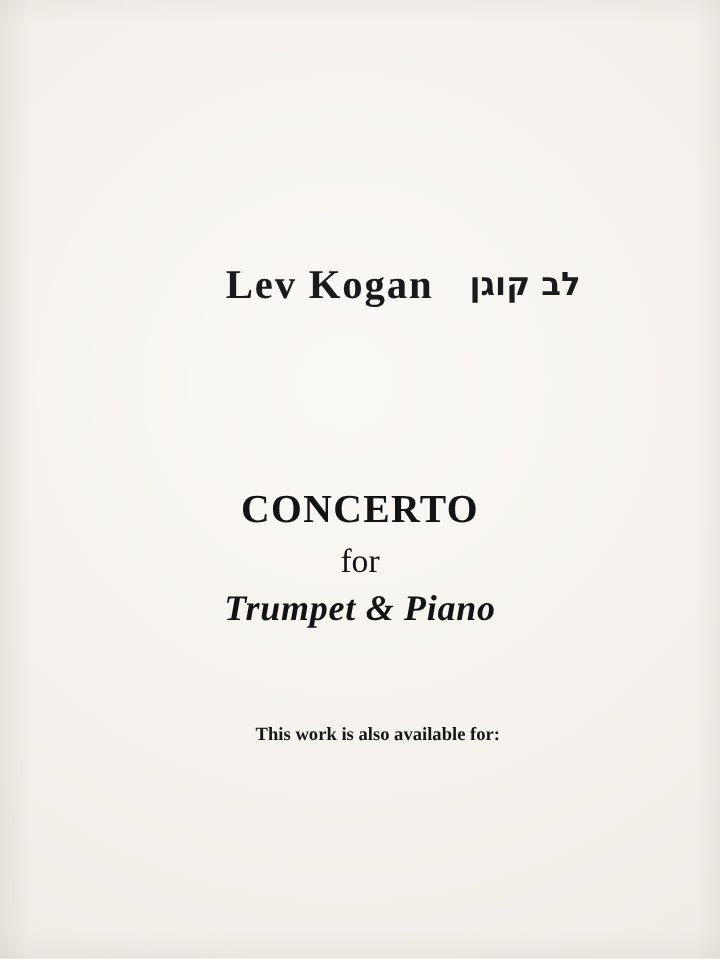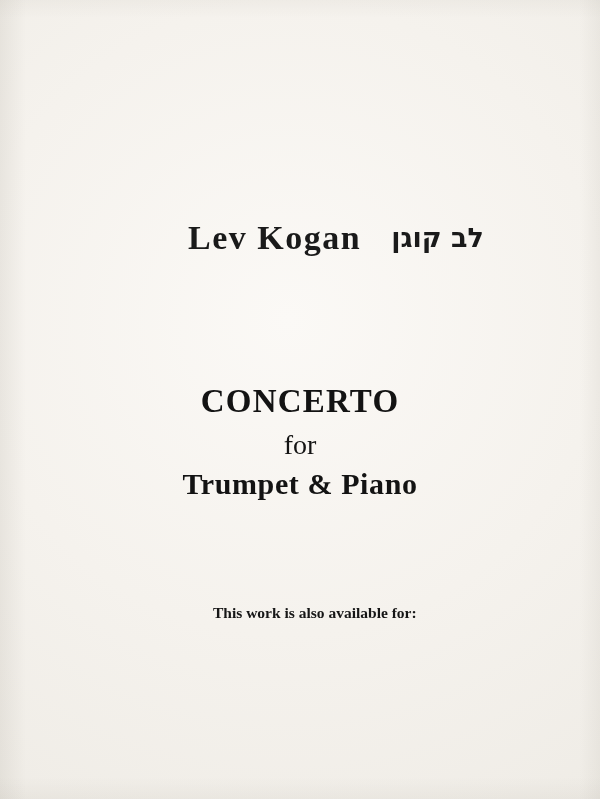--- a/index.html
+++ b/index.html
@@ -71,34 +71,36 @@
     width: 600px;
     text-align: center;
     color: #131313;
   }
   .title-main {
     font-family: "Liberation Serif", serif;
     font-weight: bold;
     font-size: 33px;
     letter-spacing: 1.2px;
     line-height: 38px;
+    margin-top: 24px;
   }
   .title-for {
     font-family: "Liberation Serif", serif;
     font-size: 28px;
     line-height: 38px;
     margin-top: 6px;
   }
   .title-sub {
     font-family: "Liberation Serif", serif;
     font-weight: bold;
     font-size: 30px;
     letter-spacing: 0.6px;
     line-height: 38px;
     margin-top: 1px;
+    font-style: italic;
   }
 
   .note-block {
     position: absolute;
     top: 602px;
     left: 165px;
     color: #161616;
     font-family: "Liberation Serif", serif;
     font-weight: bold;
     font-size: 15.5px;

